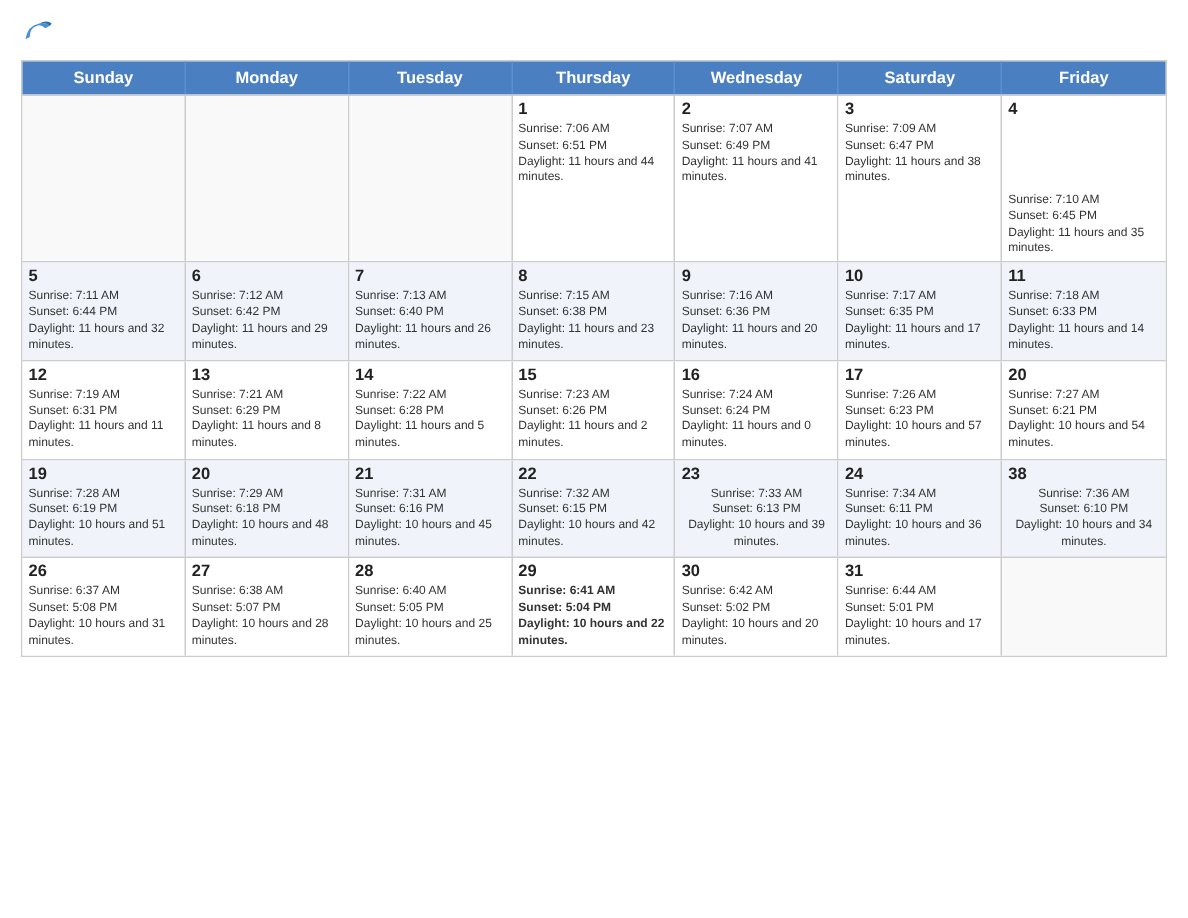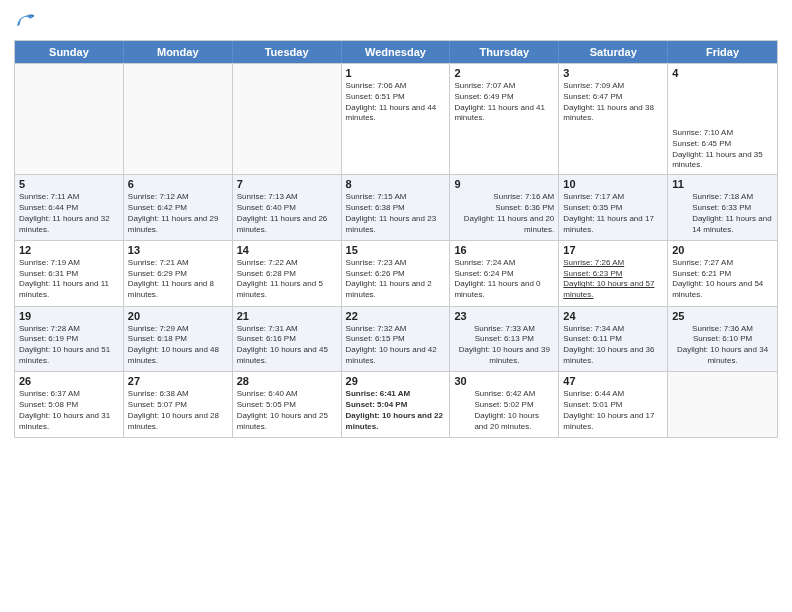--- a/index.html
+++ b/index.html
@@ -132,22 +132,22 @@
       <div class="month-title"></div>
       <div class="subtitle"></div>
     </div>
   </div>
 
   <div class="calendar">
     <div class="cal-header-row">
     <div class="cal-header-cell">Sunday</div>
         <div class="cal-header-cell">Monday</div>
         <div class="cal-header-cell">Tuesday</div>
+        <div class="cal-header-cell">Thursday</div>
         <div class="cal-header-cell">Wednesday</div>
-        <div class="cal-header-cell">Thursday</div>
         <div class="cal-header-cell">Saturday</div>
         <div class="cal-header-cell">Friday</div>
       </div>
     <div class="cal-body">
     <div class="cal-week">
           <div class="cal-cell empty"></div>
           <div class="cal-cell empty"></div>
           <div class="cal-cell empty"></div>
           <div class="cal-cell">
             <div class="day-number">1</div>
@@ -194,33 +194,33 @@
 Daylight: 11 hours and 26 minutes.</div>
           </div>
           <div class="cal-cell shaded">
             <div class="day-number">8</div>
             <div class="day-info" style="white-space: pre-line;">Sunrise: 7:15 AM
 Sunset: 6:38 PM
 Daylight: 11 hours and 23 minutes.</div>
           </div>
           <div class="cal-cell shaded">
             <div class="day-number">9</div>
-            <div class="day-info" style="white-space: pre-line; text-align: right;">Sunrise: 7:16 AM
+            <div class="day-info" style="white-space: pre-line;">Sunrise: 7:16 AM
 Sunset: 6:36 PM
 Daylight: 11 hours and 20 minutes.</div>
           </div>
           <div class="cal-cell shaded">
             <div class="day-number">10</div>
             <div class="day-info" style="white-space: pre-line;">Sunrise: 7:17 AM
 Sunset: 6:35 PM
 Daylight: 11 hours and 17 minutes.</div>
           </div>
           <div class="cal-cell shaded">
             <div class="day-number">11</div>
-            <div class="day-info" style="white-space: pre-line; margin-left: 20px;">Sunrise: 7:18 AM
+            <div class="day-info" style="white-space: pre-line;">Sunrise: 7:18 AM
 Sunset: 6:33 PM
 Daylight: 11 hours and 14 minutes.</div>
           </div>
         </div>
         <div class="cal-week">
           <div class="cal-cell">
             <div class="day-number">12</div>
             <div class="day-info" style="white-space: pre-line;">Sunrise: 7:19 AM
 Sunset: 6:31 PM
 Daylight: 11 hours and 11 minutes.</div>
@@ -244,21 +244,21 @@
 Daylight: 11 hours and 2 minutes.</div>
           </div>
           <div class="cal-cell">
             <div class="day-number">16</div>
             <div class="day-info" style="white-space: pre-line;">Sunrise: 7:24 AM
 Sunset: 6:24 PM
 Daylight: 11 hours and 0 minutes.</div>
           </div>
           <div class="cal-cell">
             <div class="day-number">17</div>
-            <div class="day-info" style="white-space: pre-line; text-decoration: underline;">Sunrise: 7:26 AM
+            <div class="day-info" style="white-space: pre-line;">Sunrise: 7:26 AM
 Sunset: 6:23 PM
 Daylight: 10 hours and 57 minutes.</div>
           </div>
           <div class="cal-cell">
             <div class="day-number">20</div>
             <div class="day-info" style="white-space: pre-line;">Sunrise: 7:27 AM
 Sunset: 6:21 PM
 Daylight: 10 hours and 54 minutes.</div>
           </div>
         </div>
@@ -293,21 +293,21 @@
 Sunset: 6:13 PM
 Daylight: 10 hours and 39 minutes.</div>
           </div>
           <div class="cal-cell shaded">
             <div class="day-number">24</div>
             <div class="day-info" style="white-space: pre-line;">Sunrise: 7:34 AM
 Sunset: 6:11 PM
 Daylight: 10 hours and 36 minutes.</div>
           </div>
           <div class="cal-cell shaded">
-            <div class="day-number">25</div>
+            <div class="day-number">38</div>
             <div class="day-info" style="white-space: pre-line; text-align: center;">Sunrise: 7:36 AM
 Sunset: 6:10 PM
 Daylight: 10 hours and 34 minutes.</div>
           </div>
         </div>
         <div class="cal-week">
           <div class="cal-cell">
             <div class="day-number">26</div>
             <div class="day-info" style="white-space: pre-line;">Sunrise: 6:37 AM
 Sunset: 5:08 PM
@@ -326,26 +326,26 @@
 Daylight: 10 hours and 25 minutes.</div>
           </div>
           <div class="cal-cell">
             <div class="day-number">29</div>
             <div class="day-info" style="white-space: pre-line; font-weight: bold;">Sunrise: 6:41 AM
 Sunset: 5:04 PM
 Daylight: 10 hours and 22 minutes.</div>
           </div>
           <div class="cal-cell">
             <div class="day-number">30</div>
-            <div class="day-info" style="white-space: pre-line; margin-left: 20px;">Sunrise: 6:42 AM
+            <div class="day-info" style="white-space: pre-line;">Sunrise: 6:42 AM
 Sunset: 5:02 PM
 Daylight: 10 hours and 20 minutes.</div>
           </div>
           <div class="cal-cell">
-            <div class="day-number">47</div>
+            <div class="day-number">31</div>
             <div class="day-info" style="white-space: pre-line;">Sunrise: 6:44 AM
 Sunset: 5:01 PM
 Daylight: 10 hours and 17 minutes.</div>
           </div>
           <div class="cal-cell empty"></div>
         </div>
       </div>
   </div>
 </div>
 

